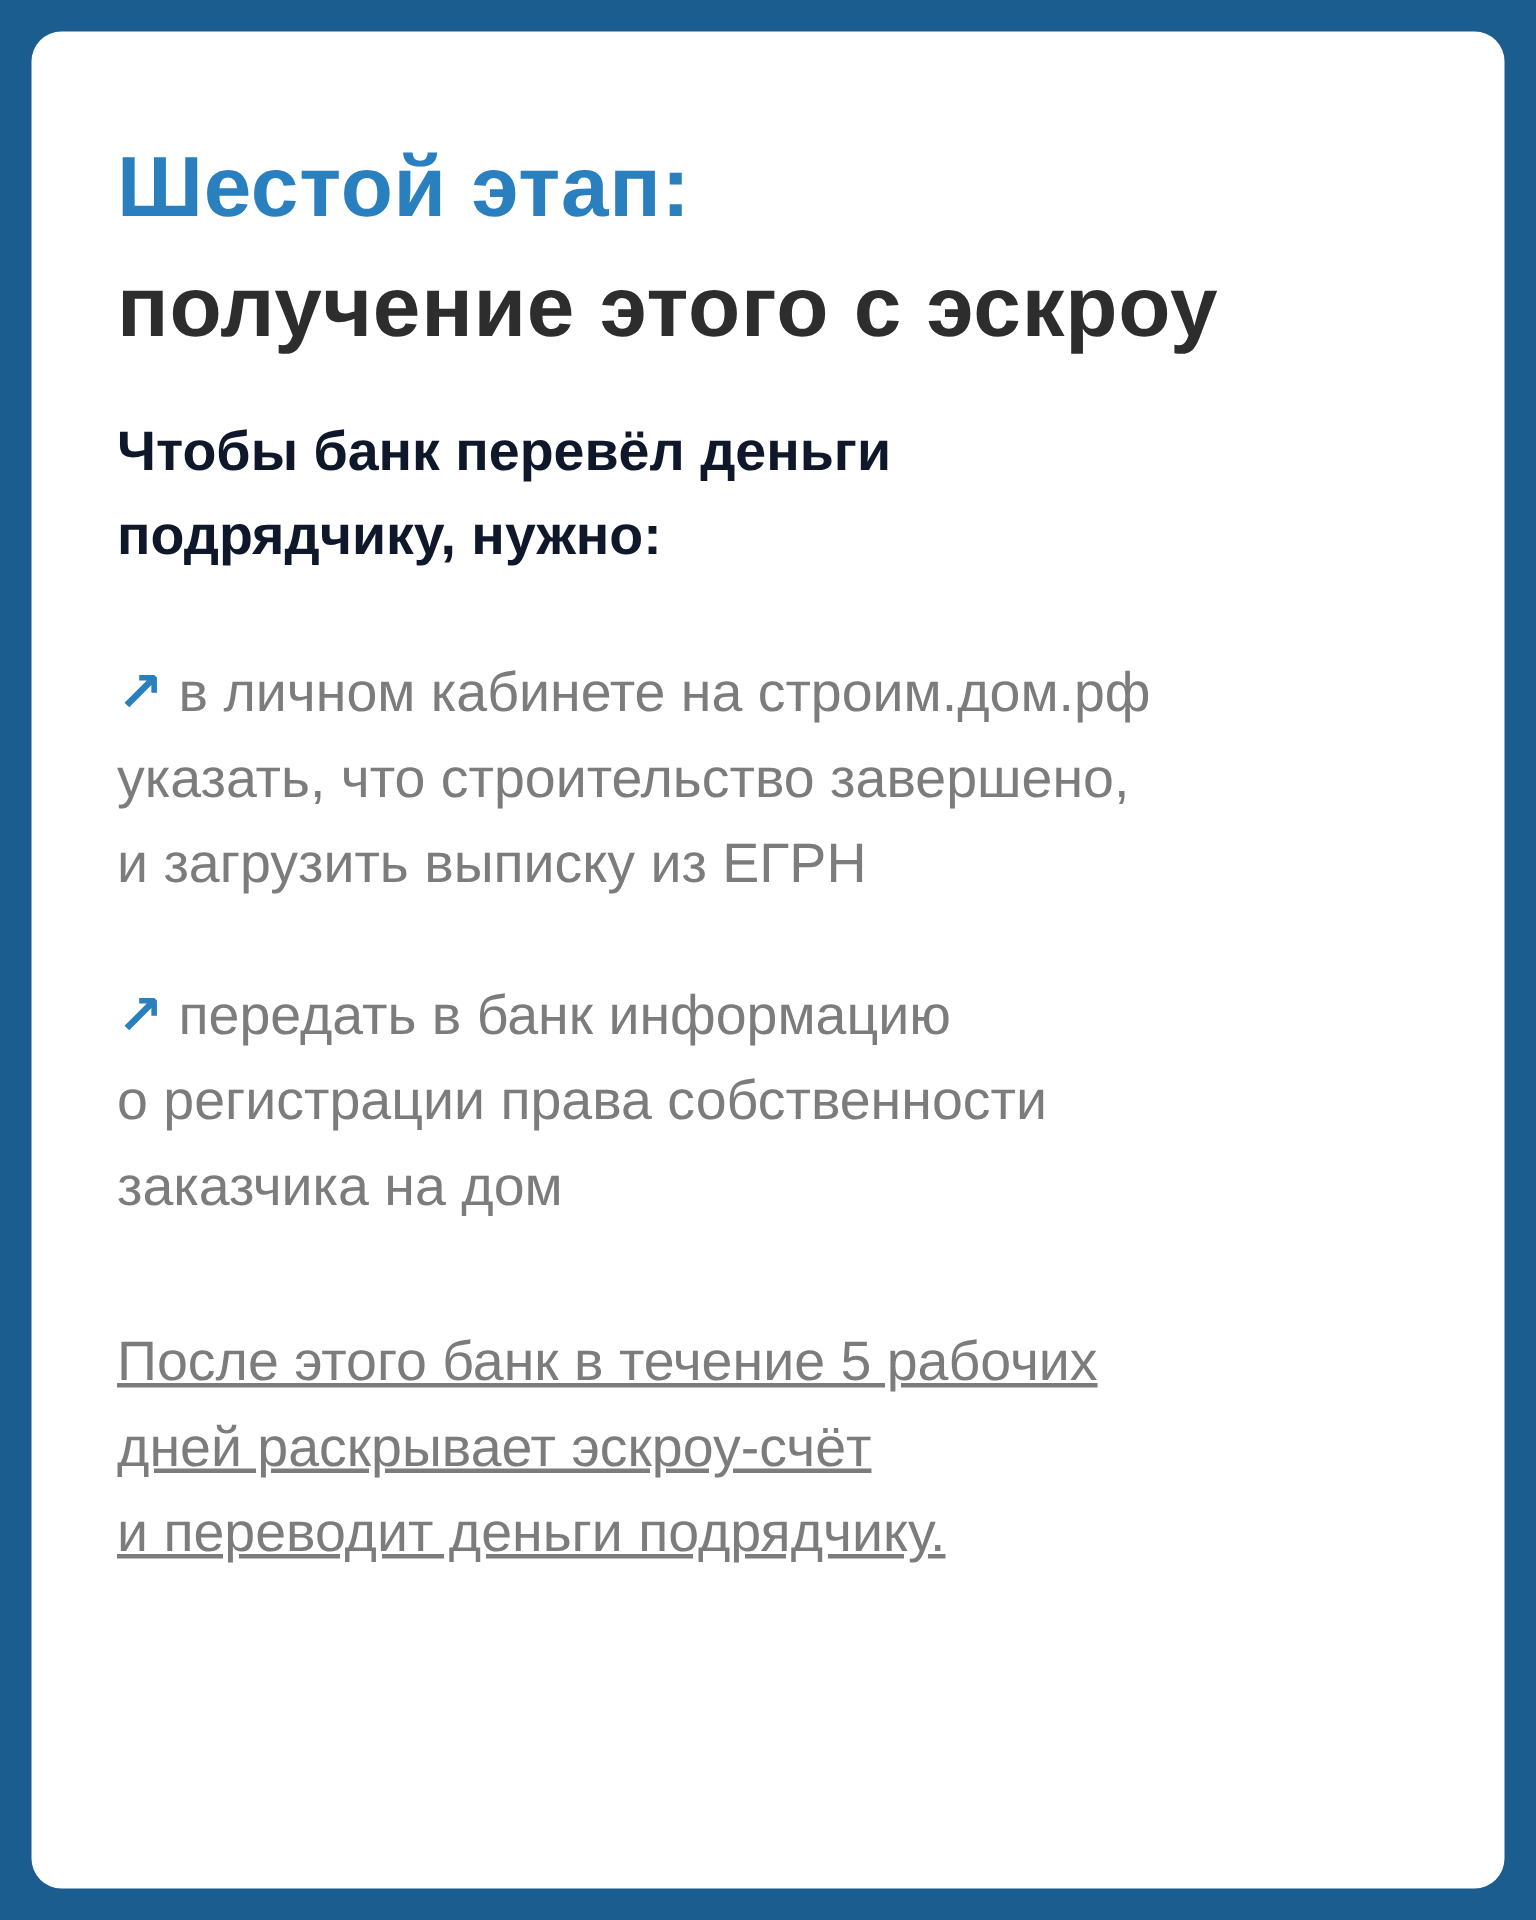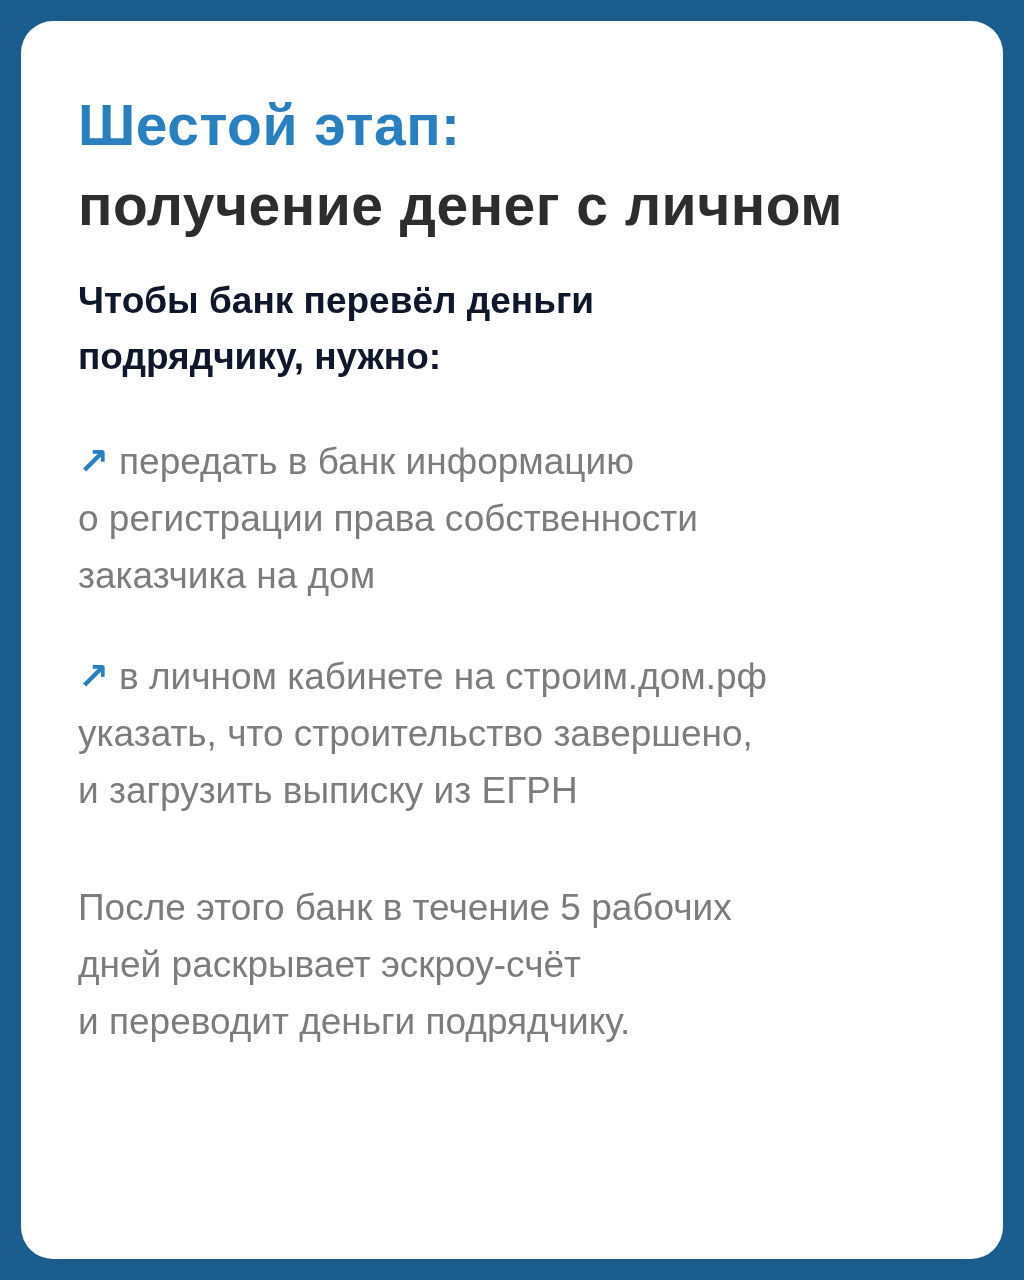--- a/index.html
+++ b/index.html
@@ -19,21 +19,21 @@
     inset: 0;
     background: #1c5d8f;
   }
   .card {
     position: absolute;
     left: 21px;
     top: 21px;
     right: 21px;
     bottom: 21px;
     background: #ffffff;
-    border-radius: 32px;
+    border-radius: 20px;
     box-sizing: border-box;
     padding: 64px 50px 40px 57px;
   }
   .title {
     font-weight: bold;
     font-size: 57px;
     line-height: 80px;
     letter-spacing: 0.5px;
     margin: 0 0 28px 0;
   }
@@ -68,46 +68,47 @@
   }
   .bullet-text {
     white-space: pre-line;
   }
   .outro {
     font-size: 37px;
     line-height: 57px;
     color: #7c7c7c;
     white-space: pre-line;
     margin: 60px 0 0 0;
+    text-decoration: underline;
   }
 </style>
 </head>
 <body>
 
 <div class="frame">
   <div class="card">
 
     <h1 class="title">
       <span class="title-line1">Шестой этап:</span>
-      <span class="title-line2">получение денег с личном</span>
+      <span class="title-line2">получение этого с эскроу</span>
     </h1>
 
     <p class="intro">Чтобы банк перевёл деньги
 подрядчику, нужно:</p>
 
     <p class="bullet">
+      <span class="bullet-arrow">↗</span><span class="bullet-text">в личном кабинете на строим.дом.рф
+указать, что строительство завершено,
+и загрузить выписку из ЕГРН</span>
+    </p>
+
+    <p class="bullet">
       <span class="bullet-arrow">↗</span><span class="bullet-text">передать в банк информацию
 о регистрации права собственности
 заказчика на дом</span>
-    </p>
-
-    <p class="bullet">
-      <span class="bullet-arrow">↗</span><span class="bullet-text">в личном кабинете на строим.дом.рф
-указать, что строительство завершено,
-и загрузить выписку из ЕГРН</span>
     </p>
 
     <p class="outro">После этого банк в течение 5 рабочих
 дней раскрывает эскроу-счёт
 и переводит деньги подрядчику.</p>
 
   </div>
 </div>
 
 </body></html>

